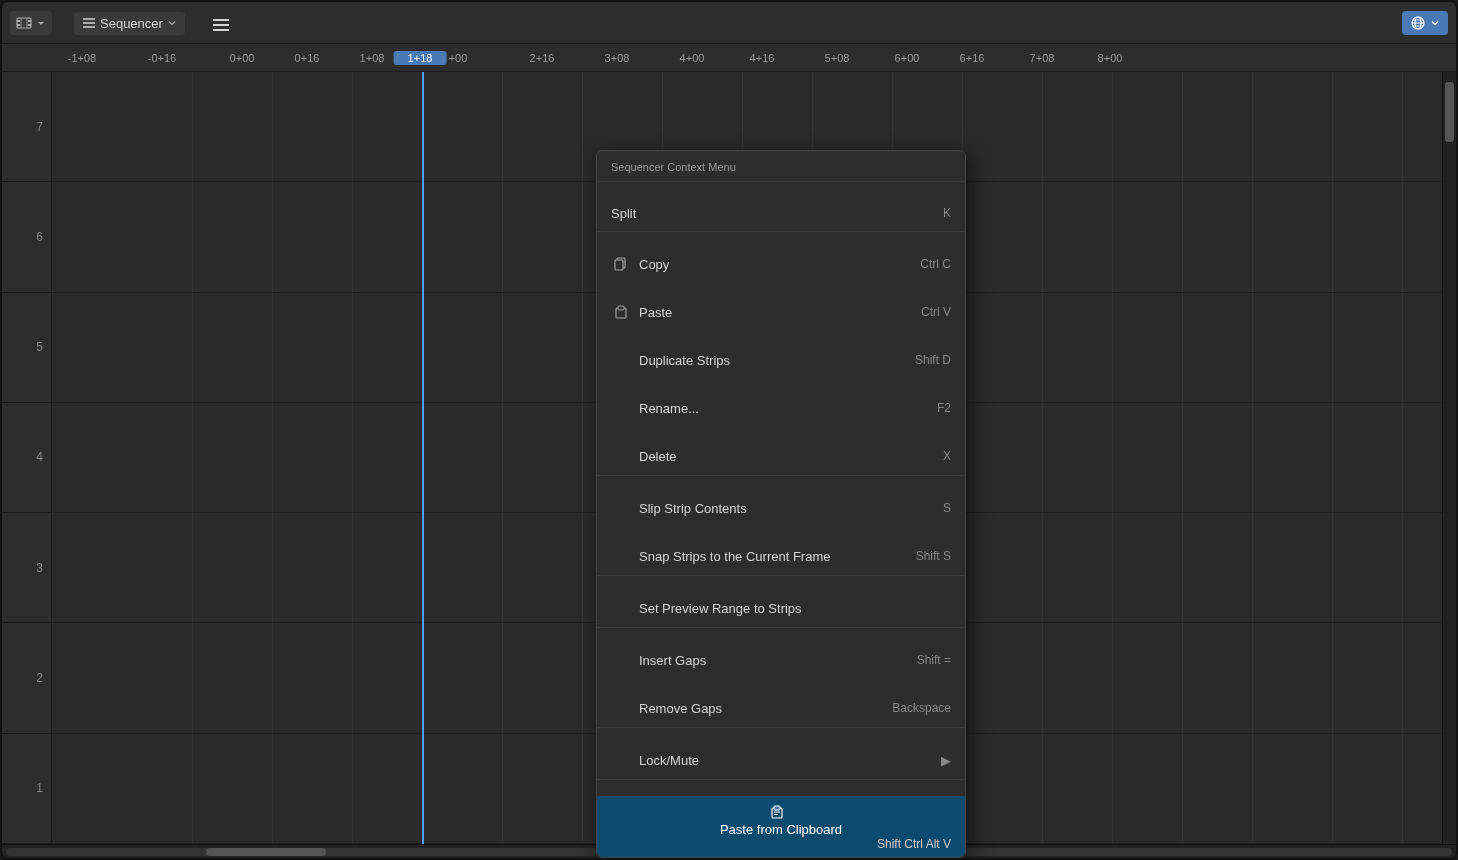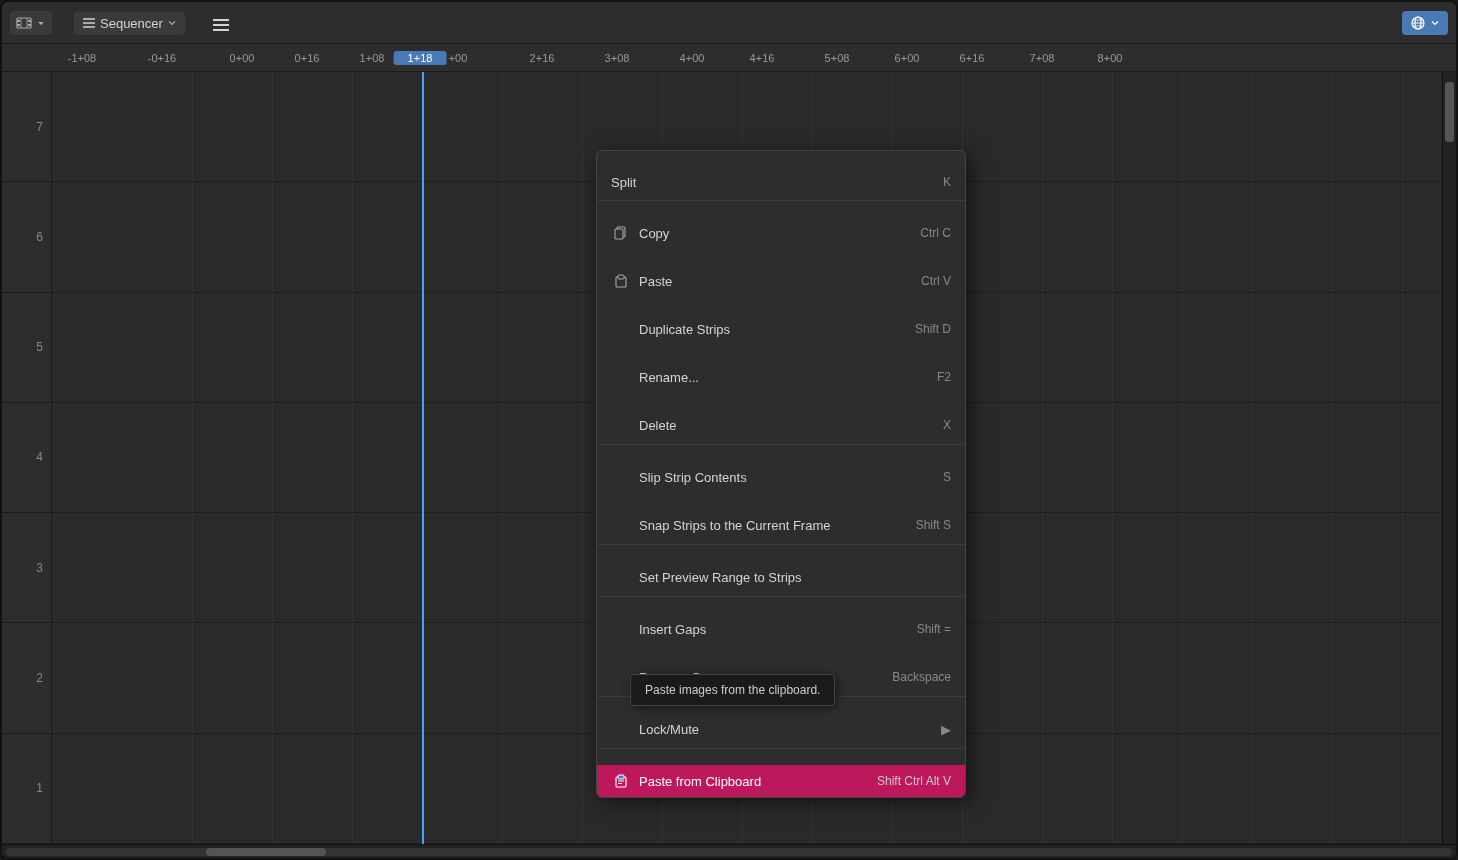--- a/index.html
+++ b/index.html
@@ -278,22 +278,23 @@
       display: flex;
       align-items: center;
       padding: 6px 14px;
       cursor: pointer;
       position: relative;
       min-height: 30px;
       margin-top: 16px;
     }
 
     .context-menu-item.active {
-      background: #be185d;
+      background: #0c4a6e;
       color: #fff;
+      flex-direction: column;
     }
 
     .context-menu-item .item-icon {
       width: 20px;
       height: 20px;
       margin-right: 8px;
       display: flex;
       align-items: center;
       justify-content: center;
       flex-shrink: 0;
@@ -486,20 +487,21 @@
     </div>
   </div>
 
   <div class="scrollbar-h">
     <div class="scrollbar-track">
       <div class="scrollbar-thumb"></div>
     </div>
   </div>
 
   <div class="context-menu">
+    <div class="context-menu-title">Sequencer Context Menu</div>
 
     <div class="context-menu-item">
       <span class="item-label">Split</span>
       <span class="item-shortcut">K</span>
     </div>
 
     <div class="context-menu-separator"></div>
 
     <div class="context-menu-item">
       <span class="item-icon">
@@ -593,17 +595,14 @@
           <rect x="4" y="1" width="6" height="4" rx="1" fill="#4a7ab5" stroke="#fff" stroke-width="1"></rect>
           <line x1="4" y1="7" x2="10" y2="7" stroke="#fff" stroke-width="1"></line>
           <line x1="4" y1="9.5" x2="8" y2="9.5" stroke="#fff" stroke-width="1"></line>
         </svg>
       </span>
       <span class="item-label">Paste from Clipboard</span>
       <span class="item-shortcut">Shift Ctrl Alt V</span>
     </div>
   </div>
 
-  <div class="tooltip">
-    <span>Paste images from the clipboard.</span>
-  </div>
 
 </div>
 
 </body></html>

